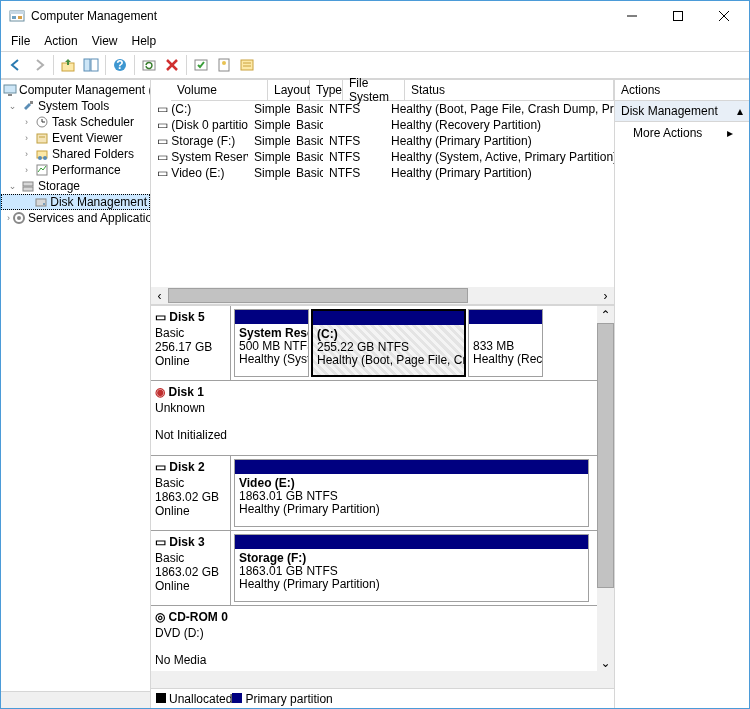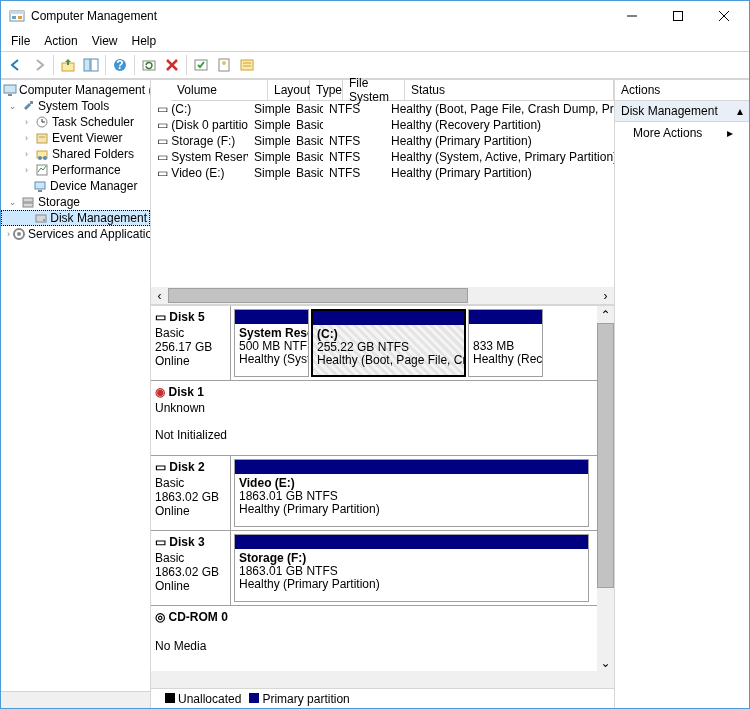--- a/index.html
+++ b/index.html
@@ -33,21 +33,21 @@
 .disk-scroll-content { position: absolute; top: 0; bottom: 17px; left: 0; right: 17px; overflow: hidden; }
 .disk-row { display: flex; border-bottom: 1px solid #a0a0a0; }
 .disk-info { width: 80px; border-right: 1px solid #a0a0a0; padding: 4px; font-size: 11px; }
 .disk-info b { display: flex; align-items: center; gap: 3px; margin-bottom: 2px; }
 .disk-parts { flex: 1; display: flex; padding: 3px 3px; gap: 0; }
 .part { border: 1px solid #a0a0a0; margin-right: 2px; display: flex; flex-direction: column; overflow: hidden; }
 .part-head { height: 14px; background: #000080; }
 .part-body { padding: 3px 4px; font-size: 11px; line-height: 13px; white-space: nowrap; overflow: hidden; flex: 1; }
 .part.sel { border: 2px solid #000; }
 .part.sel .part-body { background: repeating-linear-gradient(45deg,#f4f4f4,#f4f4f4 3px,#e4e4e4 3px,#e4e4e4 6px); }
-.legend { height: 20px; border-top: 1px solid #d6d6d6; display: flex; align-items: center; padding: 0 14px; gap: 8px; font-size: 11px; }
+.legend { height: 20px; border-top: 1px solid #d6d6d6; display: flex; align-items: center; padding: 0 5px; font-size: 11px; }
 .legend .sw { width: 10px; height: 10px; display: inline-block; margin-right: 3px; }
 .vscroll { position: absolute; top: 0; right: 0; bottom: 17px; width: 17px; background: #f0f0f0; display: flex; flex-direction: column; }
 .vscroll .sb { height: 17px; display: flex; align-items: center; justify-content: center; }
 .vscroll .track { flex: 1; }
 .vscroll .thumb { background: #c2c2c2; border: 1px solid #a0a0a0; }
 .actions { width: 134px; display: flex; flex-direction: column; }
 .actions-head { height: 21px; border-bottom: 1px solid #d6d6d6; padding: 2px 6px; font-weight: normal; display: flex; align-items: center; }
 .actions-sec { background: #e8eff7; padding: 3px 6px; border-bottom: 1px solid #d6d6d6; display: flex; align-items: center; justify-content: space-between; }
 .actions-item { padding: 4px 16px 4px 18px; display: flex; align-items: flex-start; justify-content: space-between; }
 .bottom-scroll { height: 17px; background: #f0f0f0; border-top: 1px solid #d6d6d6; }
@@ -215,29 +215,20 @@
     </div>
     <div class="tree-row" style="padding-left:20px">
       <span class="tw">›</span>
       <span class="ti">
           <svg width="14" height="14">
             <rect x="2" y="2" width="10" height="10" fill="#fff" stroke="#888"></rect>
             <polyline points="3,9 6,5 8,7 11,3" fill="none" stroke="#3a9e3a"></polyline>
           </svg>
         </span>
       <span>Performance</span>
-    </div>
-    <div class="tree-row" style="padding-left:31px">
-      <span class="ti">
-          <svg width="14" height="14">
-            <rect x="2" y="3" width="10" height="7" fill="#cde6f7" stroke="#5b8db5"></rect>
-            <rect x="5" y="11" width="4" height="2" fill="#888"></rect>
-          </svg>
-        </span>
-      <span>Device Manager</span>
     </div>
     <div class="tree-row" style="padding-left:6px">
       <span class="tw">⌄</span>
       <span class="ti">
           <svg width="14" height="14">
             <rect x="2" y="3" width="10" height="4" fill="#d8d8d8" stroke="#888"></rect>
             <rect x="2" y="8" width="10" height="4" fill="#d8d8d8" stroke="#888"></rect>
           </svg>
         </span>
       <span>Storage</span>
@@ -428,20 +419,21 @@
             </div>
           </div>
         </div>
 
         <div class="disk-row" style="height:70px;border-bottom:none">
           <div class="disk-info" style="width:100%;border-right:none">
             <b>
                 <span>◎</span>
                 <span>CD-ROM 0</span>
               </b>
+            <div>DVD (D:)</div>
             <div style="height:13px"></div>
             <div>No Media</div>
           </div>
         </div>
       </div>
       <div class="vscroll">
         <div class="sb">⌃</div>
         <div class="track">
             <div class="thumb" style="height:80%"></div>
           </div>

